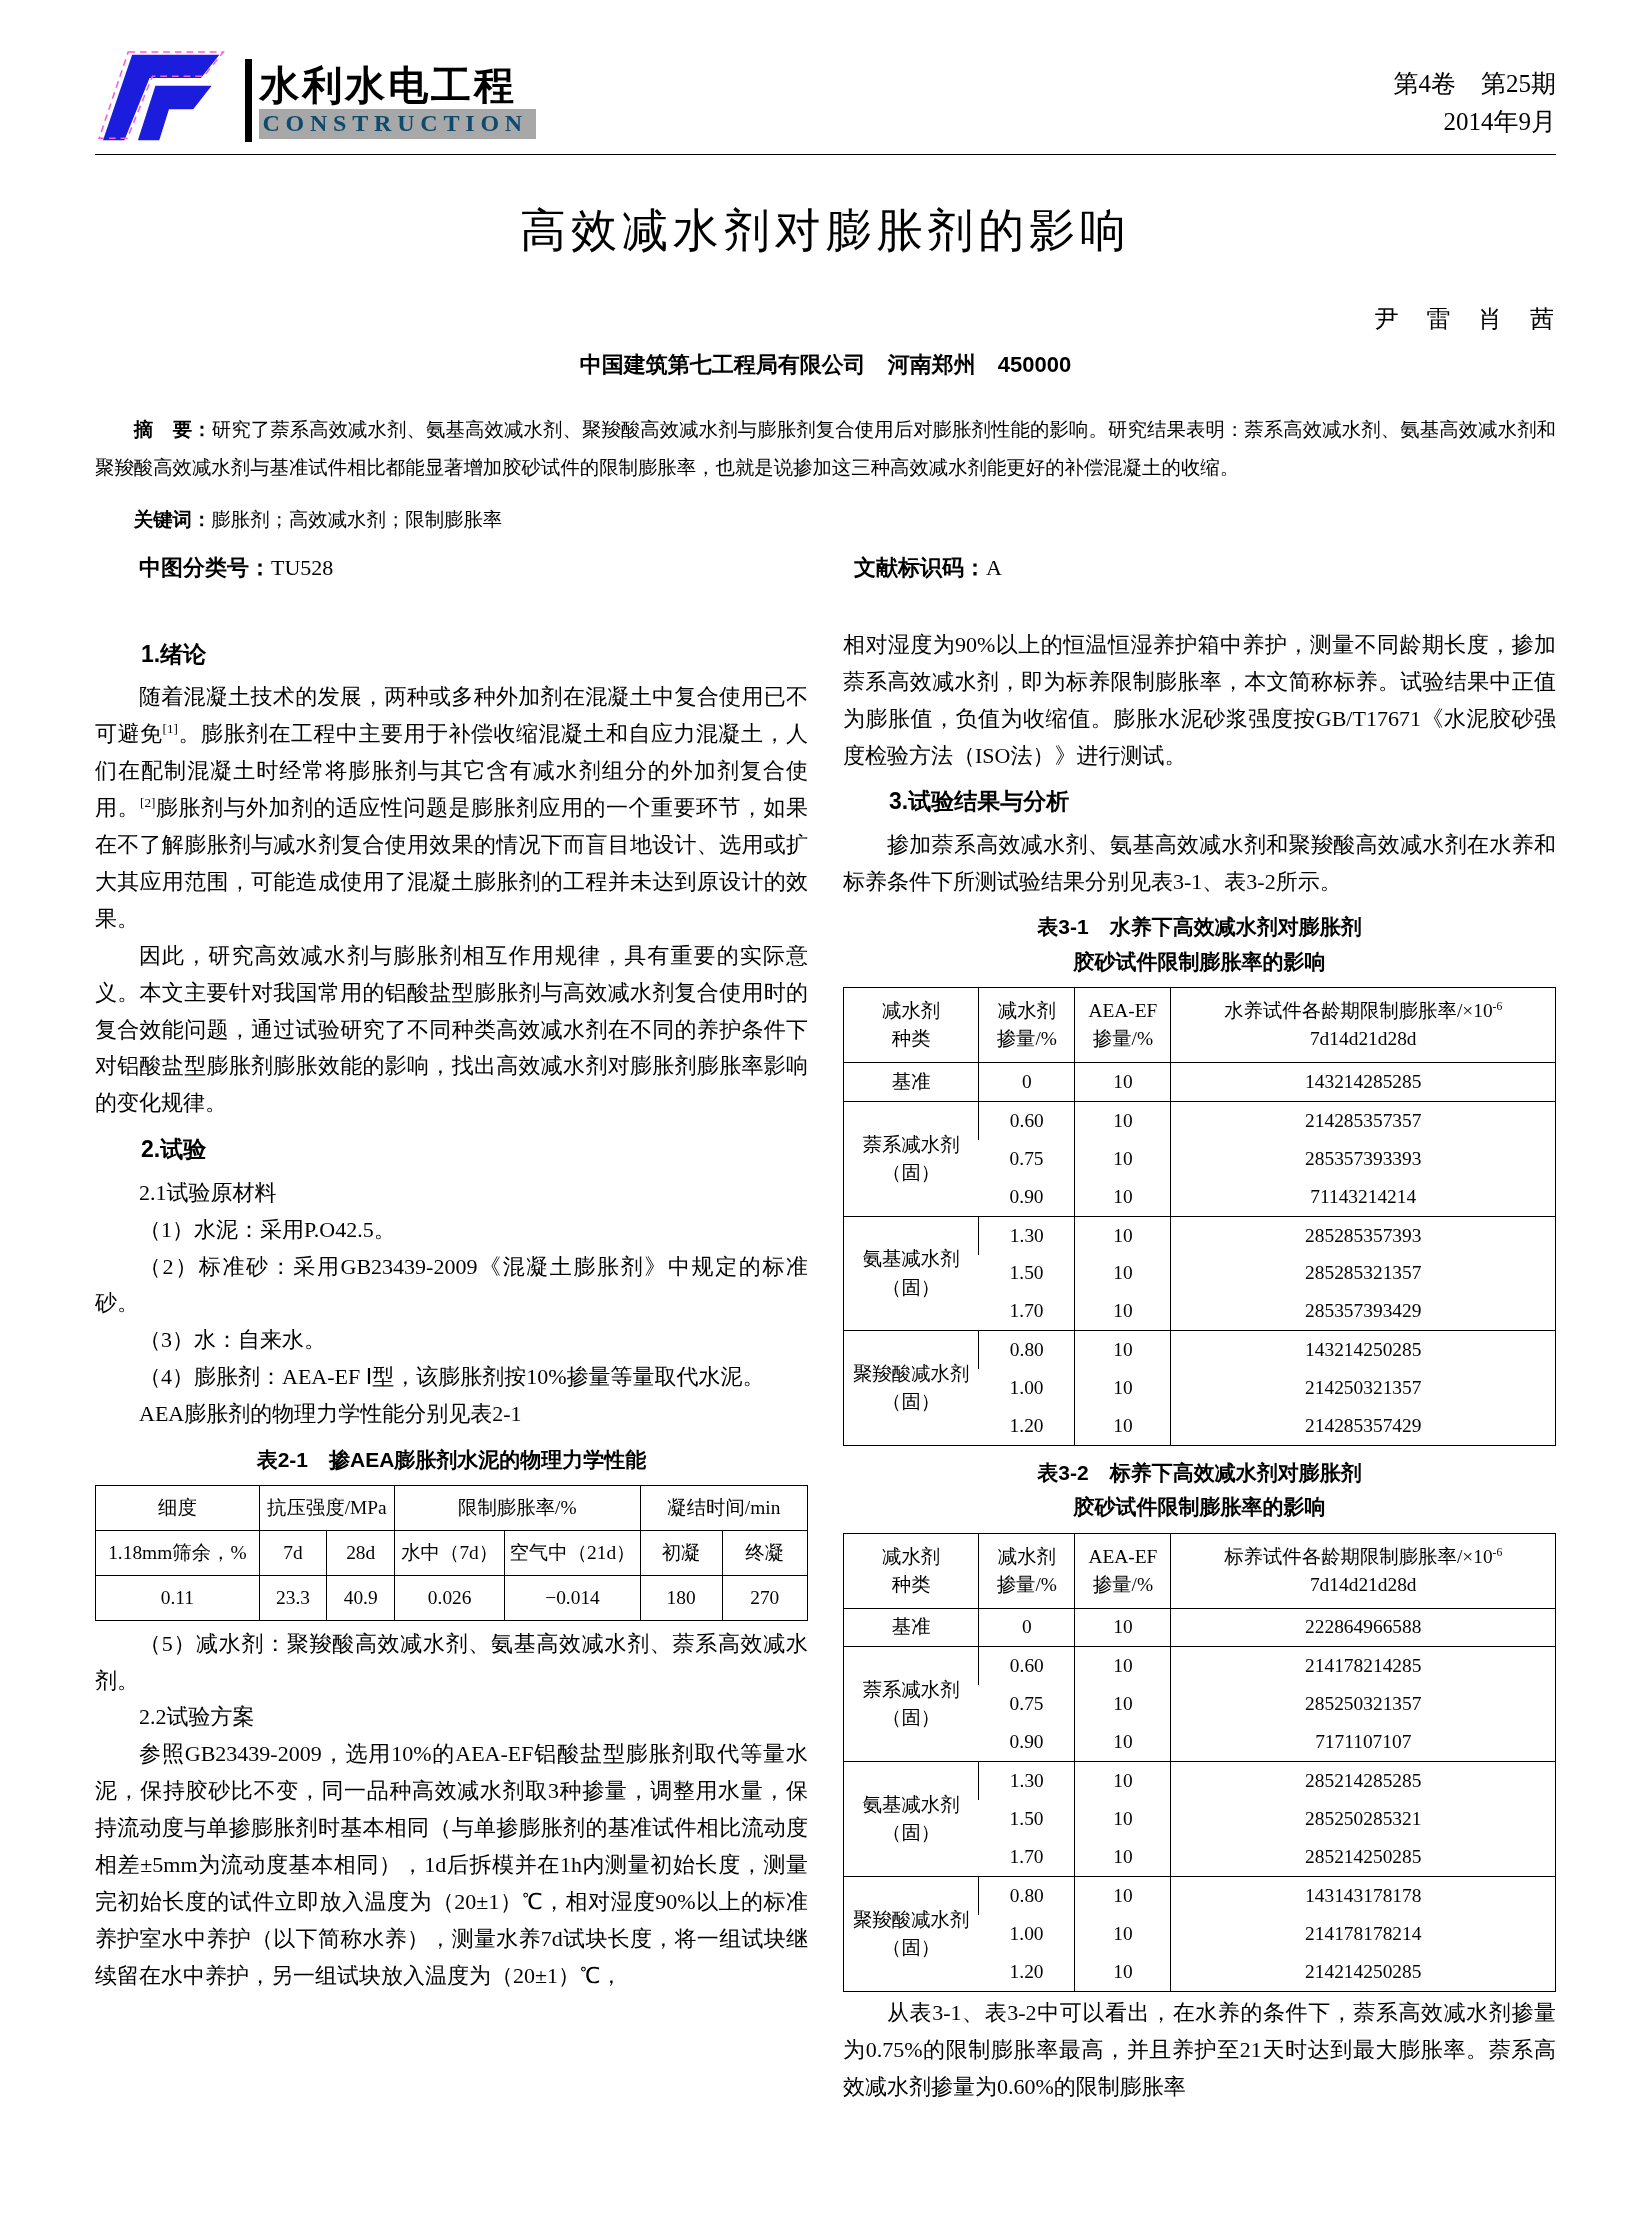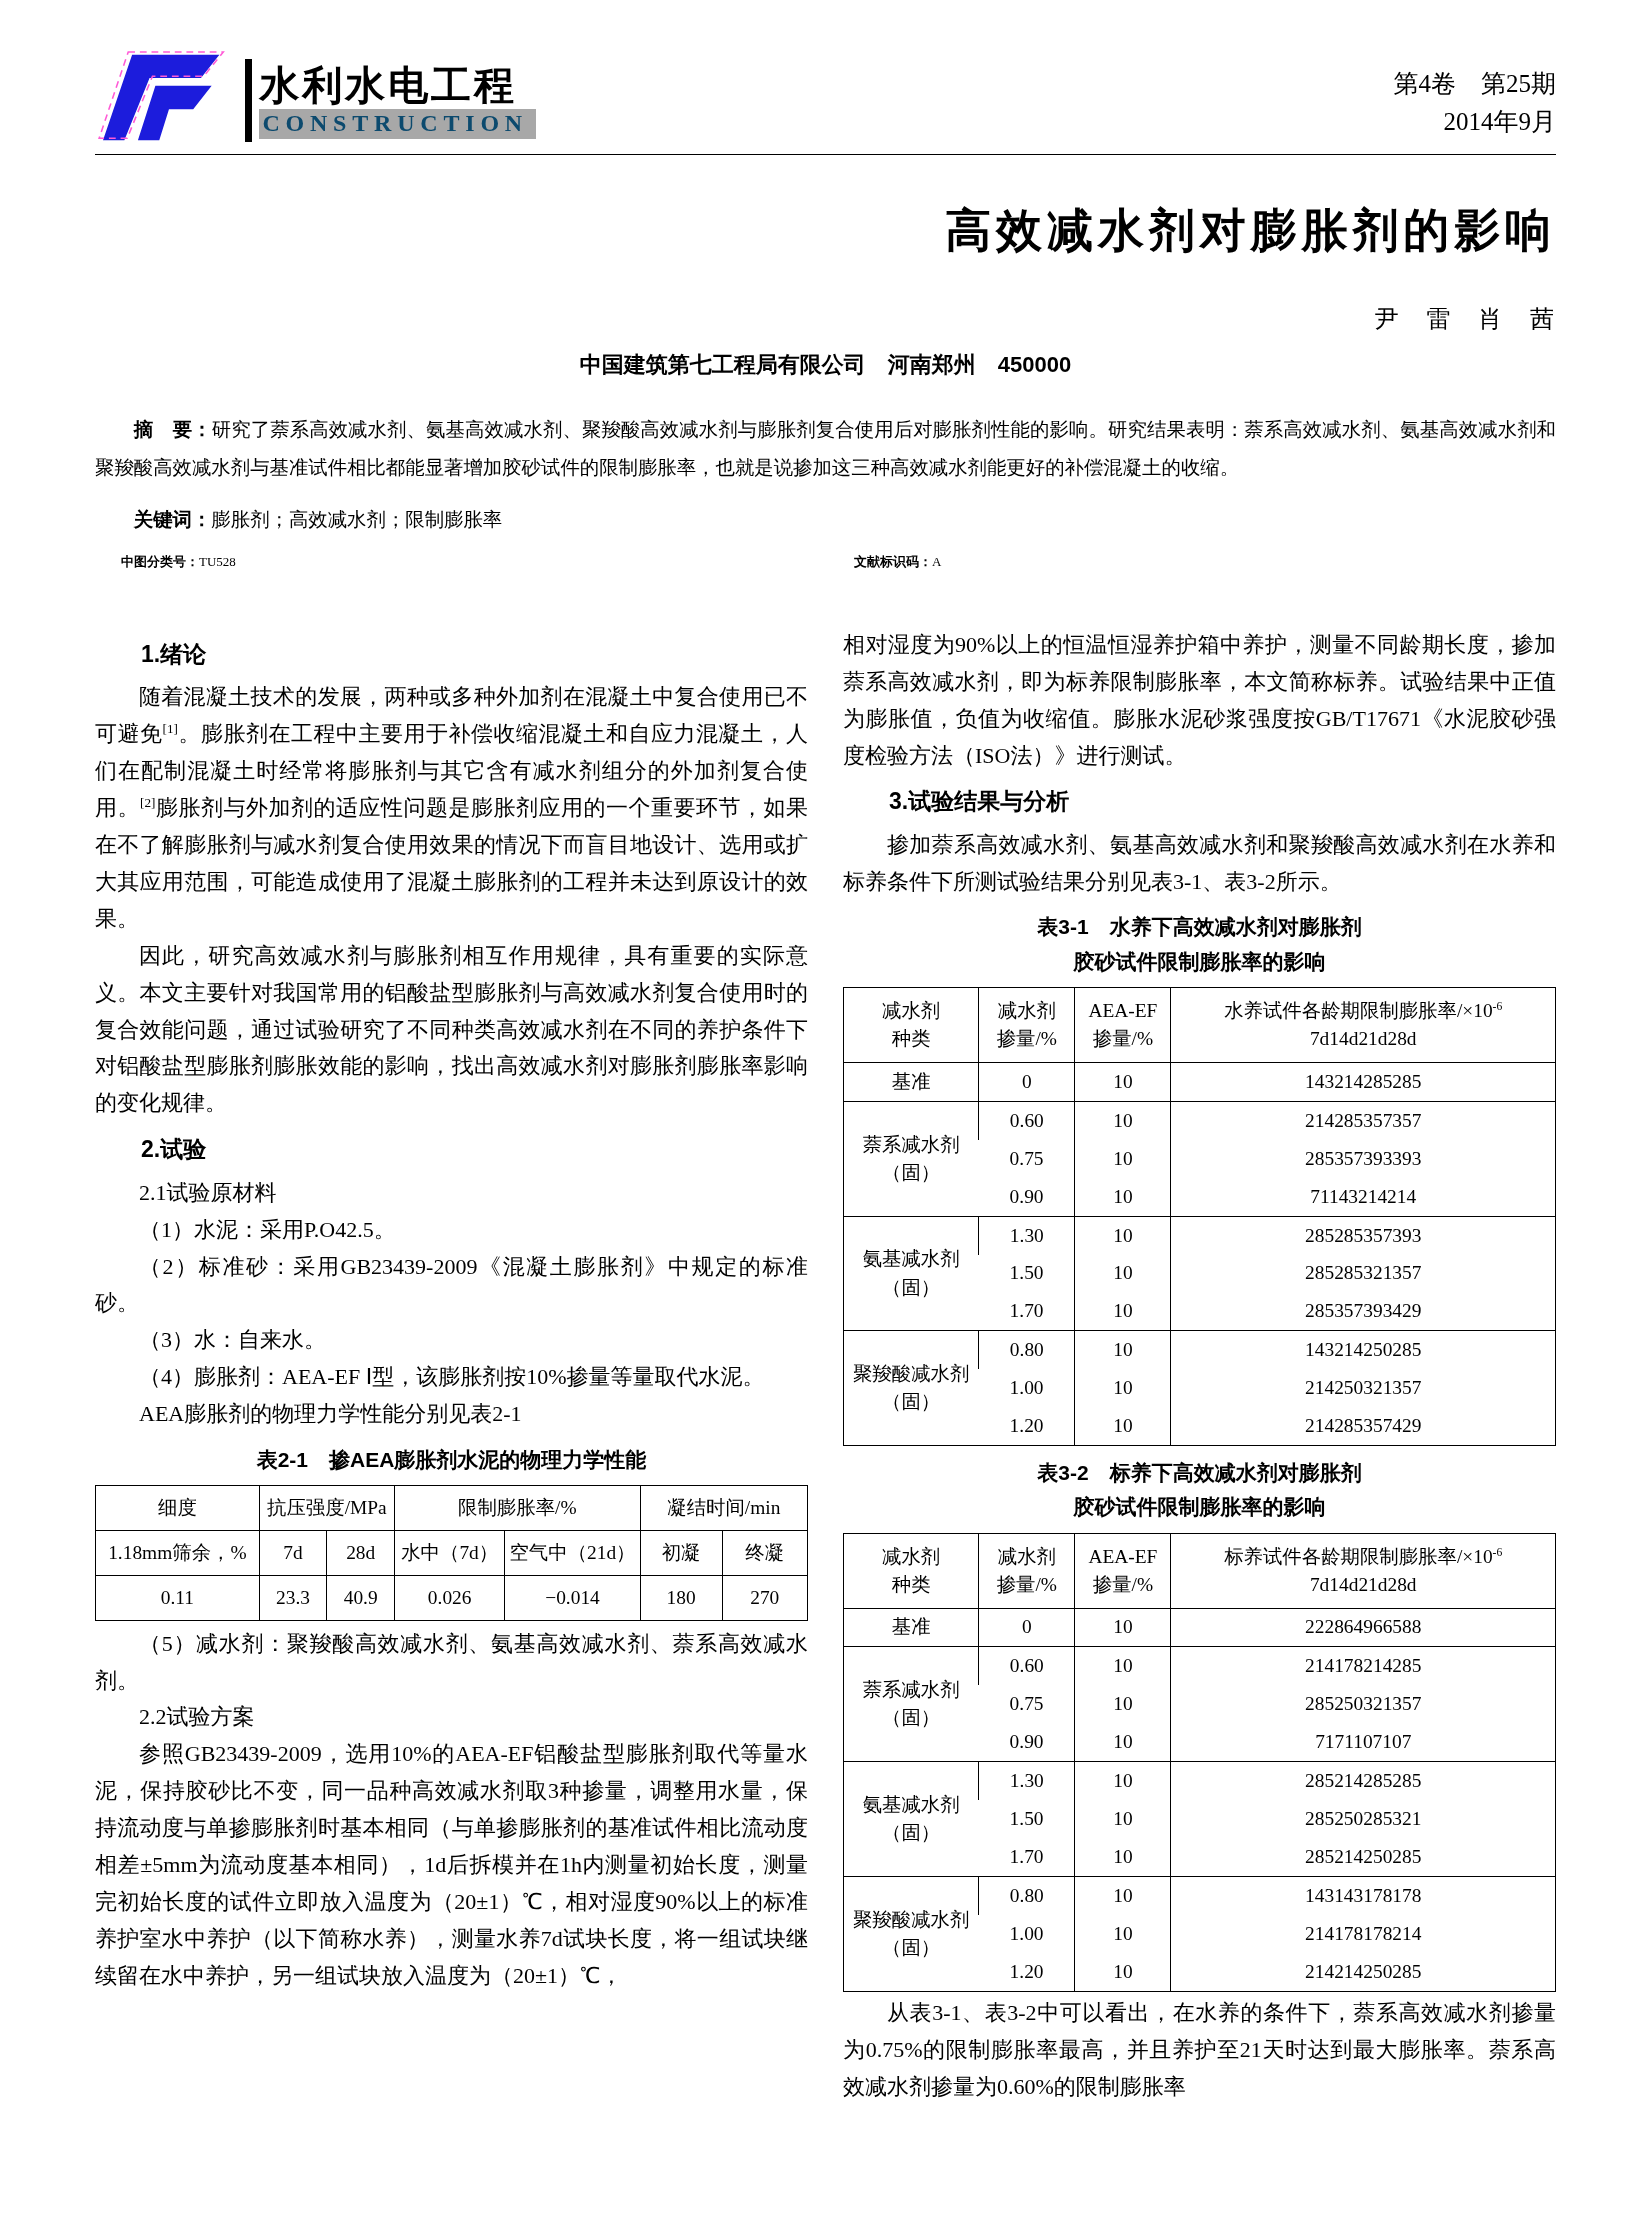--- a/index.html
+++ b/index.html
@@ -15,28 +15,28 @@
   .logo-box{width:146px;height:97px;position:relative;}
   .brand-divider{width:6.8px;height:83px;background:#000;margin:9.7px 7.8px 0 3.9px;}
   .brand-names{margin-top:15.5px;}
   .journal-name{font-family:"Liberation Sans",sans-serif;font-weight:bold;font-size:40px;letter-spacing:2.9px;line-height:1;}
   .journal-en{display:inline-block;background:#a8a8a8;color:#0c4a6e;font-family:"Liberation Serif",serif;
     font-weight:bold;font-size:24px;letter-spacing:5.8px;padding:1px 7.8px 1px 2.9px;margin-top:4.9px;line-height:1.15;}
   .issue-block{text-align:right;font-size:25px;line-height:1.55;margin-top:15.5px;}
   .masthead-rule{border:none;border-top:1.9px solid #000;margin:7.8px 0 0 0;}
 
   
-  .article-title{text-align:right;font-size:46px;font-weight:bold;font-family:"Liberation Sans",sans-serif;
+  .article-title{text-align:center;font-size:46px;font-weight:normal;font-family:"Liberation Sans",sans-serif;
     letter-spacing:4.9px;margin:45px 0 0 0;}
   .authors{text-align:right;font-size:24px;margin-top:41px;letter-spacing:1.9px;}
   .affiliation{text-align:center;font-size:22px;font-weight:bold;font-family:"Liberation Sans",sans-serif;margin-top:15.5px;}
   .abstract{margin-top:31px;font-size:19.4px;line-height:1.95;text-align:justify;text-indent:2em;}
   .lblb{font-weight:bold;font-family:"Liberation Sans",sans-serif;}
   .keywords{font-size:19.4px;margin-top:3.9px;text-indent:2em;}
-  .clc-line{position:relative;font-size:13px;margin-top:8px;height:31px;}
+  .clc-line{position:relative;font-size:22px;margin-top:8px;height:31px;}
   .clc-left{margin-left:2em;}
   .clc-right{position:absolute;left:759px;top:0;}
 
   
   .columns{display:flex;gap:35px;margin-top:43px;}
   .col{width:713px;font-size:22px;line-height:1.68;text-align:justify;}
   .col p{margin:0;text-indent:2em;}
   .col p.cont{text-indent:0;}
   .sec{font-size:23px;font-weight:bold;font-family:"Liberation Sans",sans-serif;margin:7.8px 0 5.8px 0;text-indent:2em;}
   sup{font-size:0.60em;line-height:0;}

